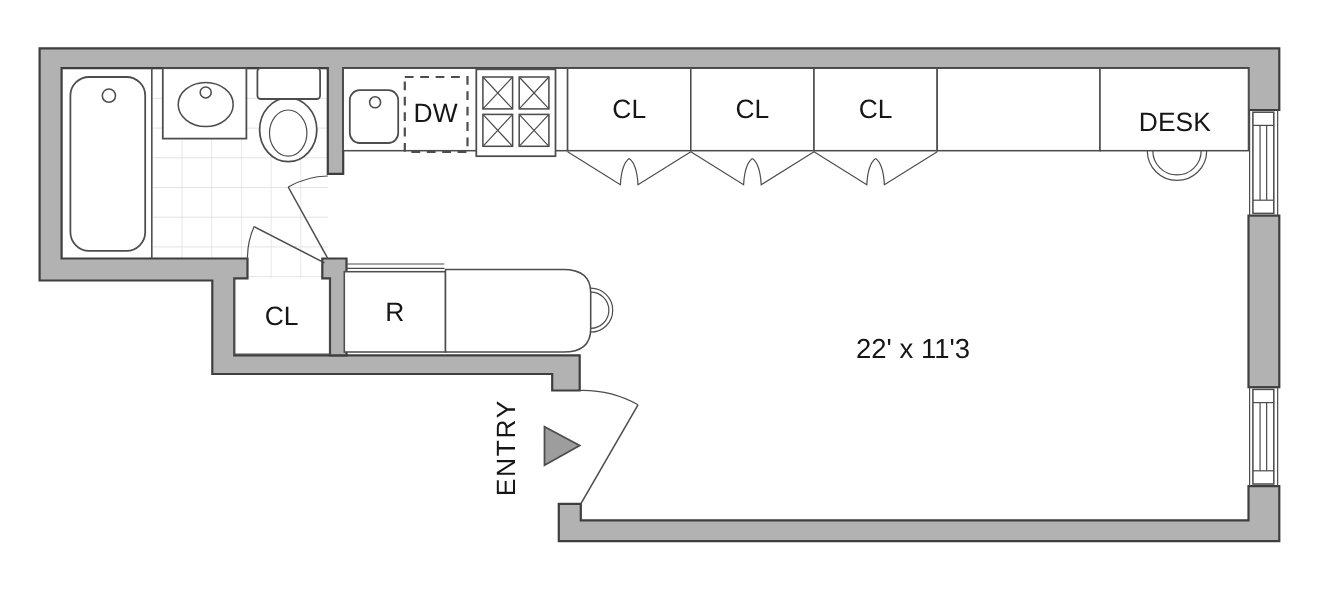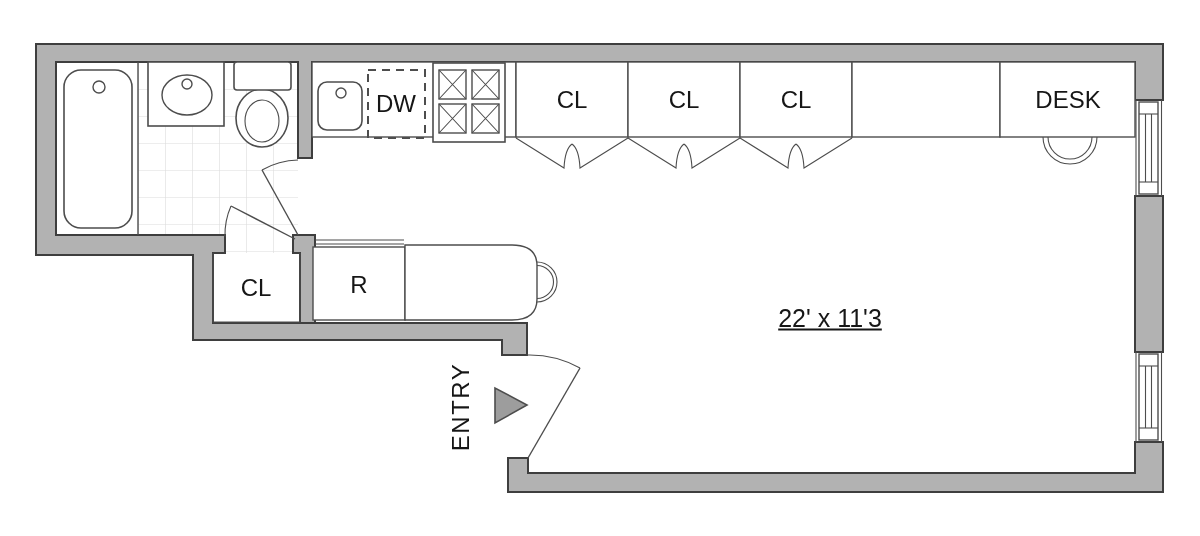--- a/index.html
+++ b/index.html
@@ -15,25 +15,25 @@
   .tri{fill:var(--entry-arrow-fill,#9d9d9d);stroke:var(--fixture-line,#4d4d4d);stroke-width:1.6;}
   .lbl{position:absolute;transform:translate(-50%,-50%);font-size:24px;color:var(--text-color,#161616);
        white-space:nowrap;line-height:1;}
   #lbl-entry{transform:translate(-50%,-50%) rotate(-90deg);letter-spacing:1.5px;}
   #lbl-dim{font-size:25px;}
   #lbl-dw{left:396px;top:104px;}
   #lbl-cl1{left:572px;top:100px;}
   #lbl-cl2{left:684px;top:100px;}
   #lbl-cl3{left:796px;top:100px;}
   #lbl-shelves{left:926px;top:100px;}
-  #lbl-desk{left:1068px;top:100px;}
+  #lbl-desk{left:1068px;top:112px;}
   #lbl-clmid{left:256px;top:288px;}
   #lbl-r{left:359px;top:285px;}
   #lbl-entry{left:461px;top:407px;}
-  #lbl-dim{left:830px;top:318px;text-decoration:underline;}
+  #lbl-dim{left:830px;top:318px;}
 </style>
 </head>
 <body>
 
 <div id="plan">
   <svg width="1200" height="536" viewBox="0 0 1200 536">
     <defs>
       <pattern id="tiles" width="27" height="27" x="3" y="8" patternUnits="userSpaceOnUse">
         <rect width="27" height="27" fill="#ffffff"></rect>
         <path d="M27 0 H0 V27" fill="none" stroke="#dcdcdc" stroke-width="1.2"></path>

